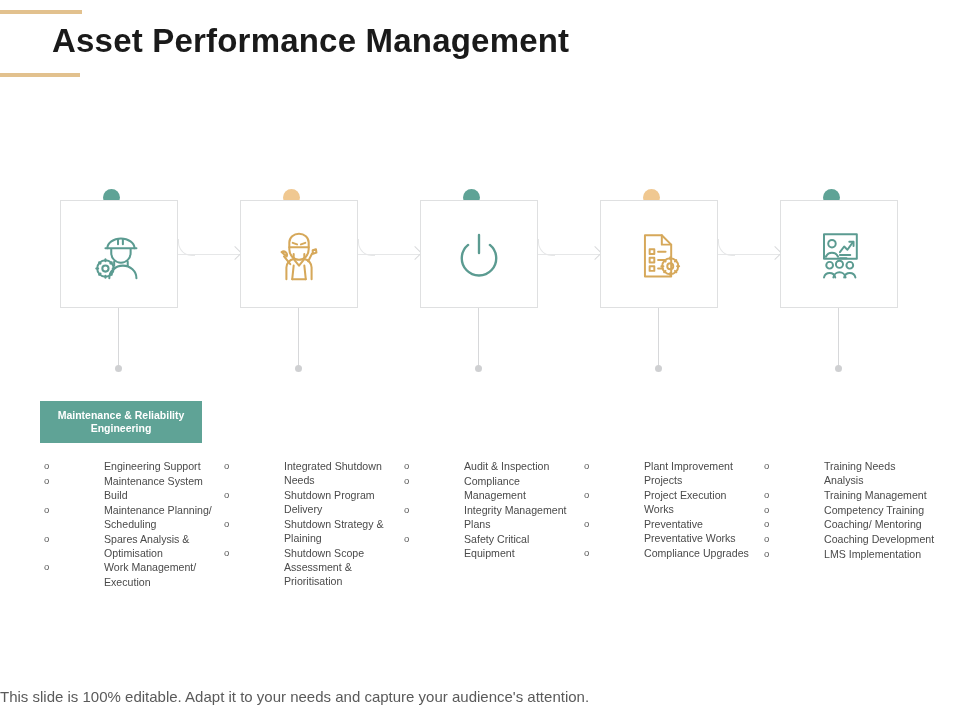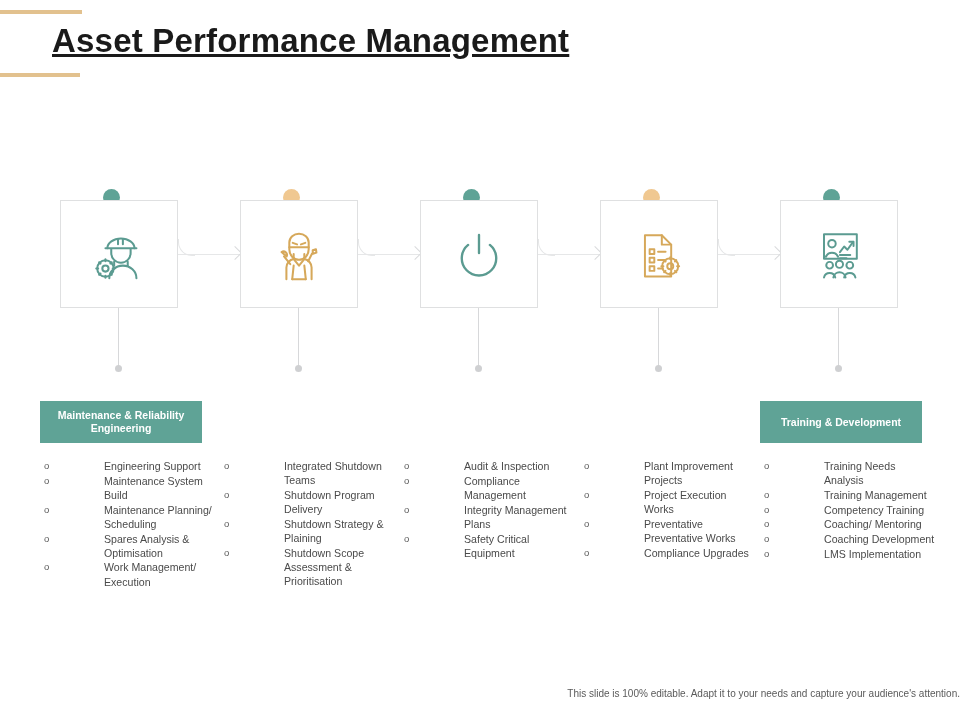--- a/index.html
+++ b/index.html
@@ -12,21 +12,21 @@
   }
 
   
   #title-area{position:absolute;left:0;top:0;width:960px;height:95px;}
   .deco-line{position:absolute;left:0;height:4px;background:#e2c18e;}
   #deco-top{top:10px;width:82px;}
   #deco-bottom{top:73px;width:80px;}
   #page-title{
     position:absolute;left:52px;top:22px;
     font-size:33px;font-weight:bold;color:#1a1a1a;
-    letter-spacing:.2px;white-space:nowrap;text-decoration:underline;
+    letter-spacing:.2px;white-space:nowrap;
   }
 
   
   #diagram{position:absolute;left:0;top:0;width:836px;height:720px;}
 
   .col{position:absolute;top:0;width:180px;height:720px;}
 
   .icon-box{
     position:absolute;top:200px;left:20px;
     width:118px;height:108px;
@@ -89,21 +89,21 @@
   }
   .bullets .mark{
     width:16px;flex:0 0 16px;text-align:left;
     font-size:9.5px;color:#5a5a5a;line-height:14.2px;
   }
   .bullets .txt{flex:1;padding-left:44px;}
 
   
   #footer{
     position:absolute;left:0;top:688px;width:960px;
-    text-align:right;font-size:10px;color:#5a5a5a;
+    text-align:left;font-size:15px;color:#5a5a5a;
   }
 
   svg{display:block;}
 </style>
 </head>
 <body>
 
 <div id="title-area">
   <div class="deco-line" id="deco-top"></div>
   <div class="deco-line" id="deco-bottom"></div>
@@ -178,21 +178,21 @@
         </span>
       </div>
       <div class="h-connect"></div>
       <div class="h-curve"></div>
       <div class="h-arrow"></div>
       <div class="v-line"></div>
       <div class="v-dot"></div>
       <div class="bullets">
         <div class="row">
           <span class="mark">o</span>
-          <span class="txt">Integrated Shutdown Teams</span>
+          <span class="txt">Integrated Shutdown Needs</span>
         </div>
         <div class="row">
           <span class="mark">o</span>
           <span class="txt">Shutdown Program Delivery</span>
         </div>
         <div class="row">
           <span class="mark">o</span>
           <span class="txt">Shutdown Strategy &amp; Plaining</span>
         </div>
         <div class="row">
@@ -294,21 +294,20 @@
             <path stroke="#5b9b91" fill="none" stroke-width="2.1" stroke-linecap="round" stroke-linejoin="round" d="M16 57 a6.2 6.2 0 0 1 12 0"></path>
             <circle stroke="#5b9b91" fill="none" stroke-width="2.1" stroke-linecap="round" stroke-linejoin="round" cx="32.5" cy="43" r="3.8"></circle>
             <path stroke="#5b9b91" fill="none" stroke-width="2.1" stroke-linecap="round" stroke-linejoin="round" d="M26 57 a6.6 6.6 0 0 1 13 0"></path>
             <circle stroke="#5b9b91" fill="none" stroke-width="2.1" stroke-linecap="round" stroke-linejoin="round" cx="43.5" cy="44" r="3.6"></circle>
             <path stroke="#5b9b91" fill="none" stroke-width="2.1" stroke-linecap="round" stroke-linejoin="round" d="M37.5 57 a6.2 6.2 0 0 1 12 0"></path>
           </svg>
         </span>
       </div>
       <div class="v-line"></div>
       <div class="v-dot"></div>
-      <div class="hdr teal">Training &amp; Development</div>
       <div class="bullets">
         <div class="row">
           <span class="mark">o</span>
           <span class="txt">Training Needs Analysis</span>
         </div>
         <div class="row">
           <span class="mark">o</span>
           <span class="txt">Training Management</span>
         </div>
         <div class="row">

